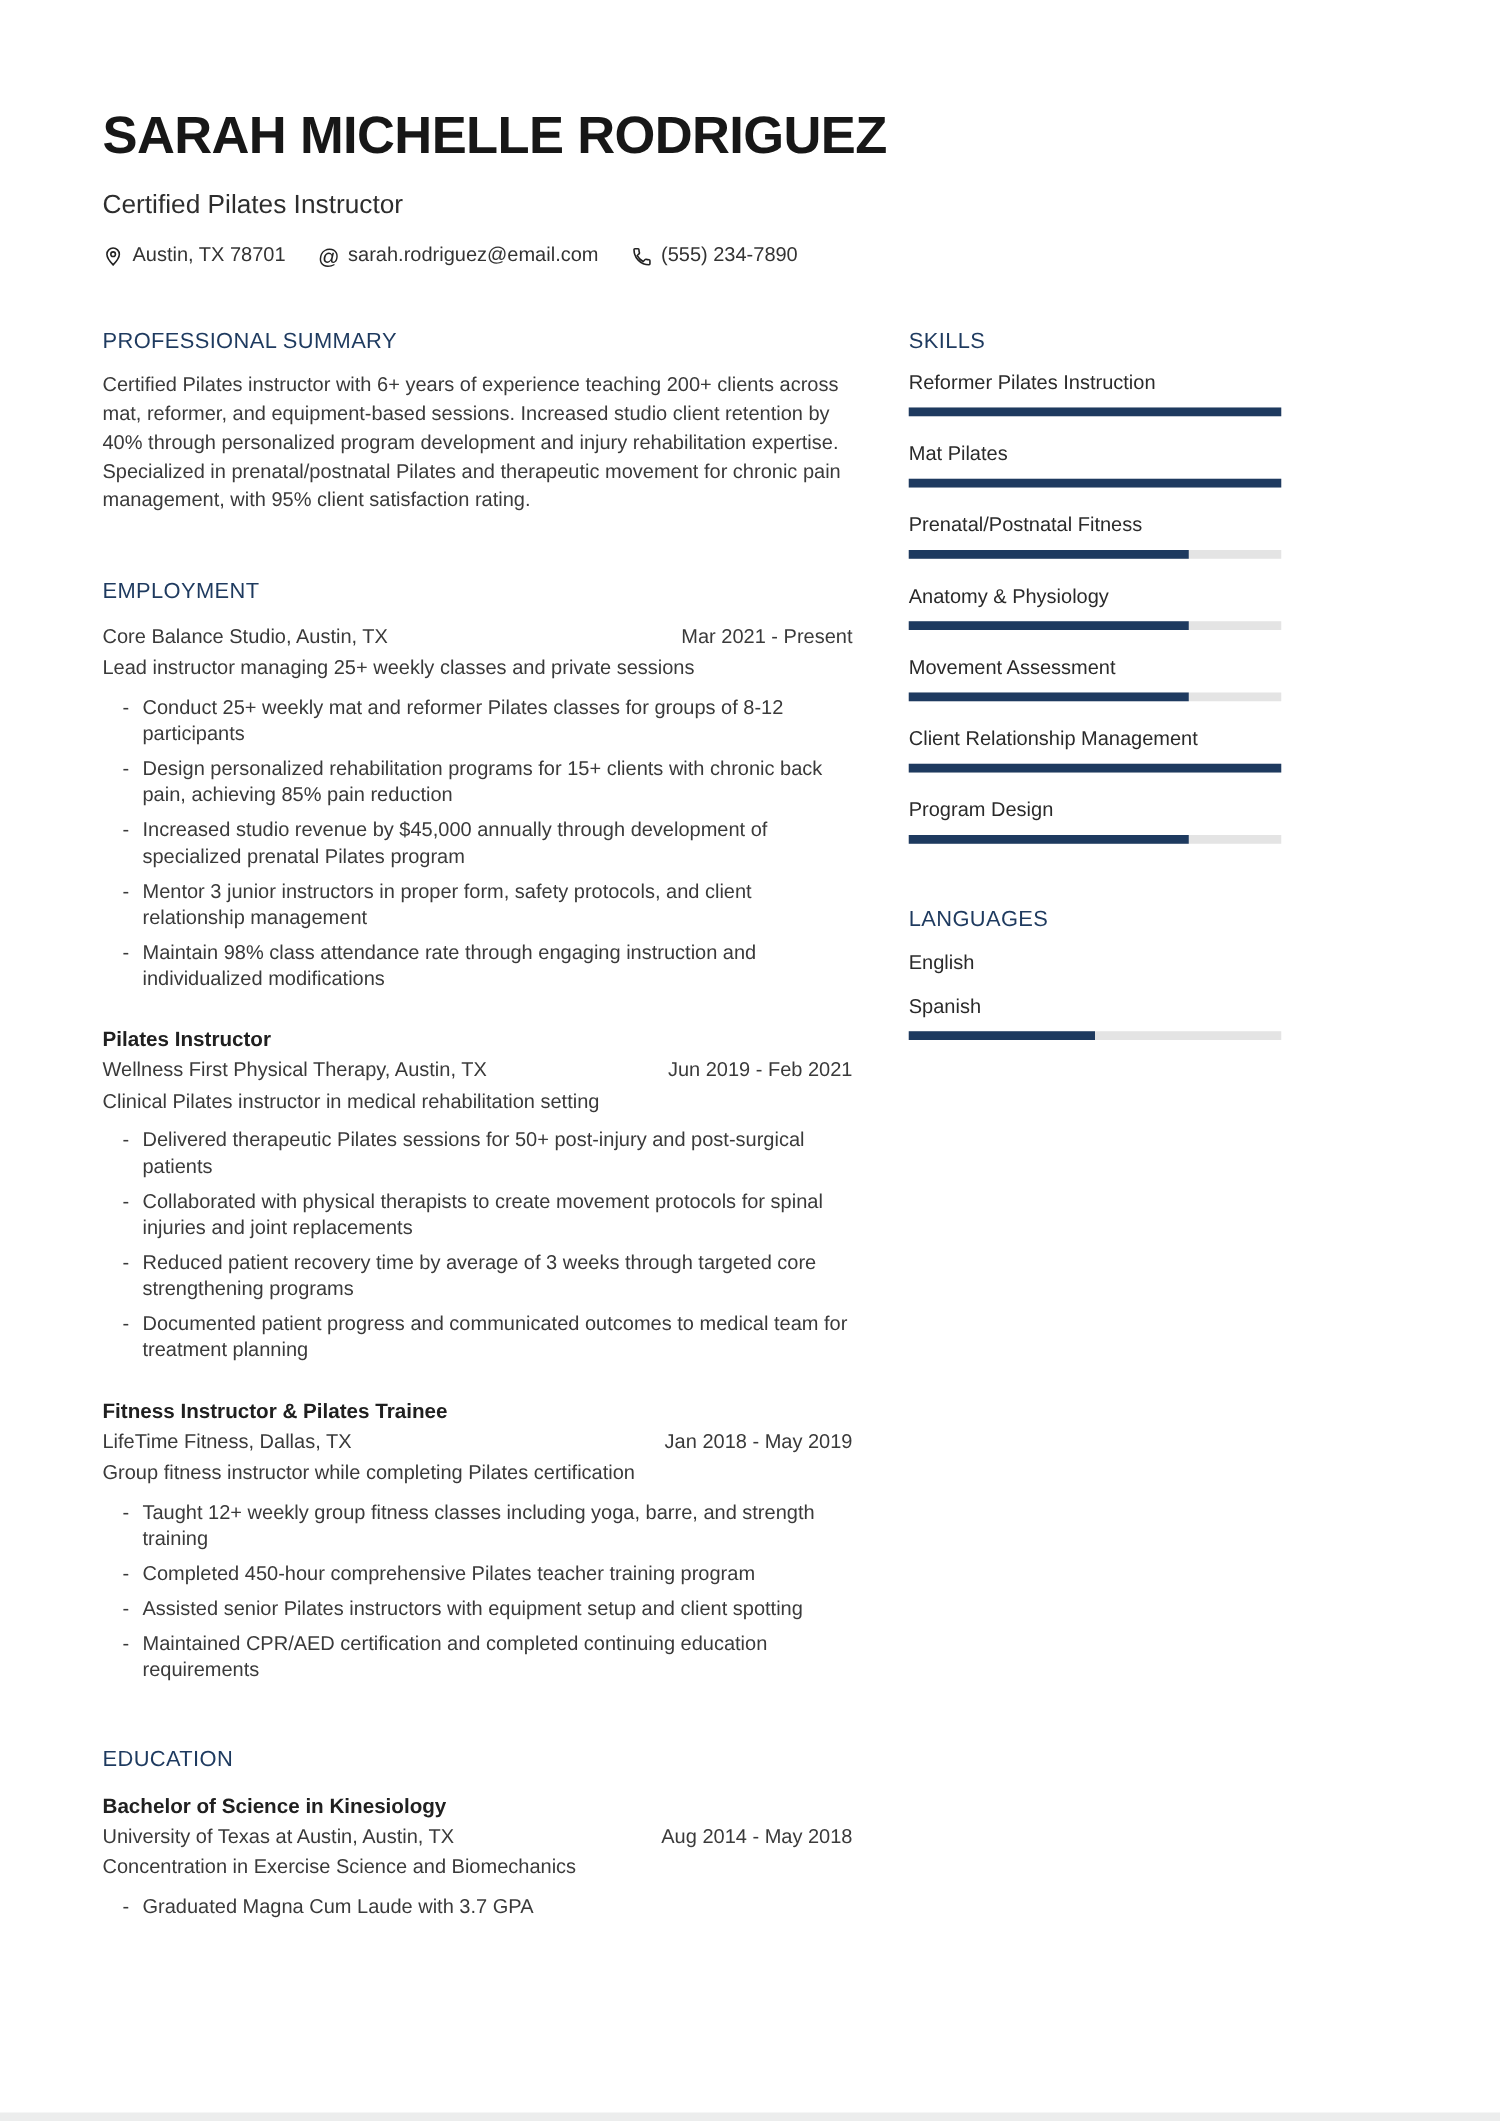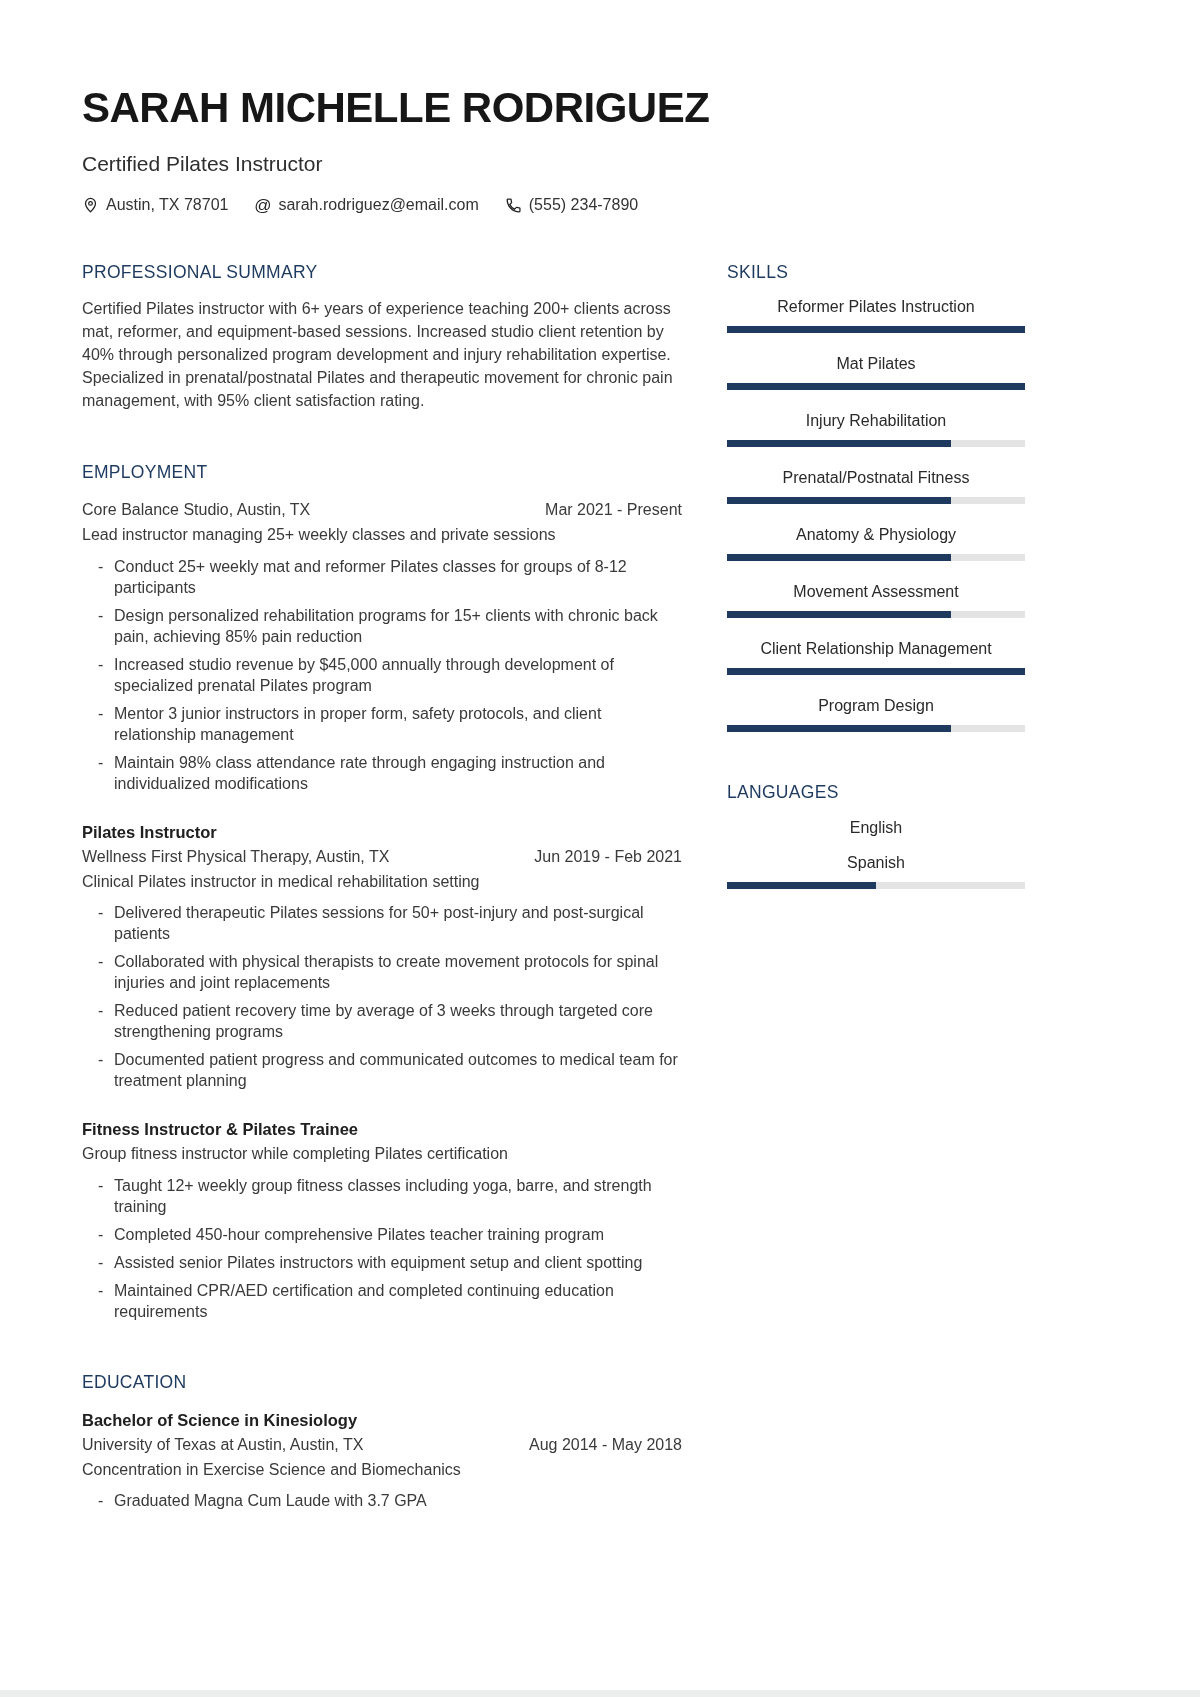--- a/index.html
+++ b/index.html
@@ -97,21 +97,20 @@
     color:#3a3a3a;
   }
   .bullet .marker{width:16px;flex:0 0 16px;}
   .bullet .btext{flex:1;}
   
   .skill{margin-bottom:22px;}
   .skill-label{
     font-size:16px;
     color:#2a2a2a;
     line-height:18px;
-    text-align:center;
   }
   .bar{
     margin-top:10px;
     width:100%;
     height:7px;
     background:var(--track);
     position:relative;
   }
   .bar-fill{
     position:absolute;left:0;top:0;bottom:0;
@@ -222,20 +221,24 @@
     <span class="btext">Reduced patient recovery time by average of 3 weeks through targeted core strengthening programs</span>
   </div>
                 <div class="bullet">
     <span class="marker">-</span>
     <span class="btext">Documented patient progress and communicated outcomes to medical team for treatment planning</span>
   </div>
               </div>
   </div>
             <div class="job">
     <div class="jtitle">Fitness Instructor &amp; Pilates Trainee</div>
+    <div class="jmeta">
+      <span>LifeTime Fitness, Dallas, TX</span>
+      <span>Jan 2018 - May 2019</span>
+    </div>
     <div class="jdesc">Group fitness instructor while completing Pilates certification</div>
     <div class="bullets">
                 <div class="bullet">
     <span class="marker">-</span>
     <span class="btext">Taught 12+ weekly group fitness classes including yoga, barre, and strength training</span>
   </div>
                 <div class="bullet">
     <span class="marker">-</span>
     <span class="btext">Completed 450-hour comprehensive Pilates teacher training program</span>
   </div>
@@ -283,26 +286,20 @@
       <div class="bar-fill" style="width: 100%;"></div>
     </div>
   </div>
             <div class="skill">
     <div class="skill-label">Mat Pilates</div>
     <div class="bar">
       <div class="bar-fill" style="width: 100%;"></div>
     </div>
   </div>
             <div class="skill">
-    <div class="skill-label">Injury Rehabilitation</div>
-    <div class="bar">
-      <div class="bar-fill" style="width: 75%;"></div>
-    </div>
-  </div>
-            <div class="skill">
     <div class="skill-label">Prenatal/Postnatal Fitness</div>
     <div class="bar">
       <div class="bar-fill" style="width: 75%;"></div>
     </div>
   </div>
             <div class="skill">
     <div class="skill-label">Anatomy &amp; Physiology</div>
     <div class="bar">
       <div class="bar-fill" style="width: 75%;"></div>
     </div>

